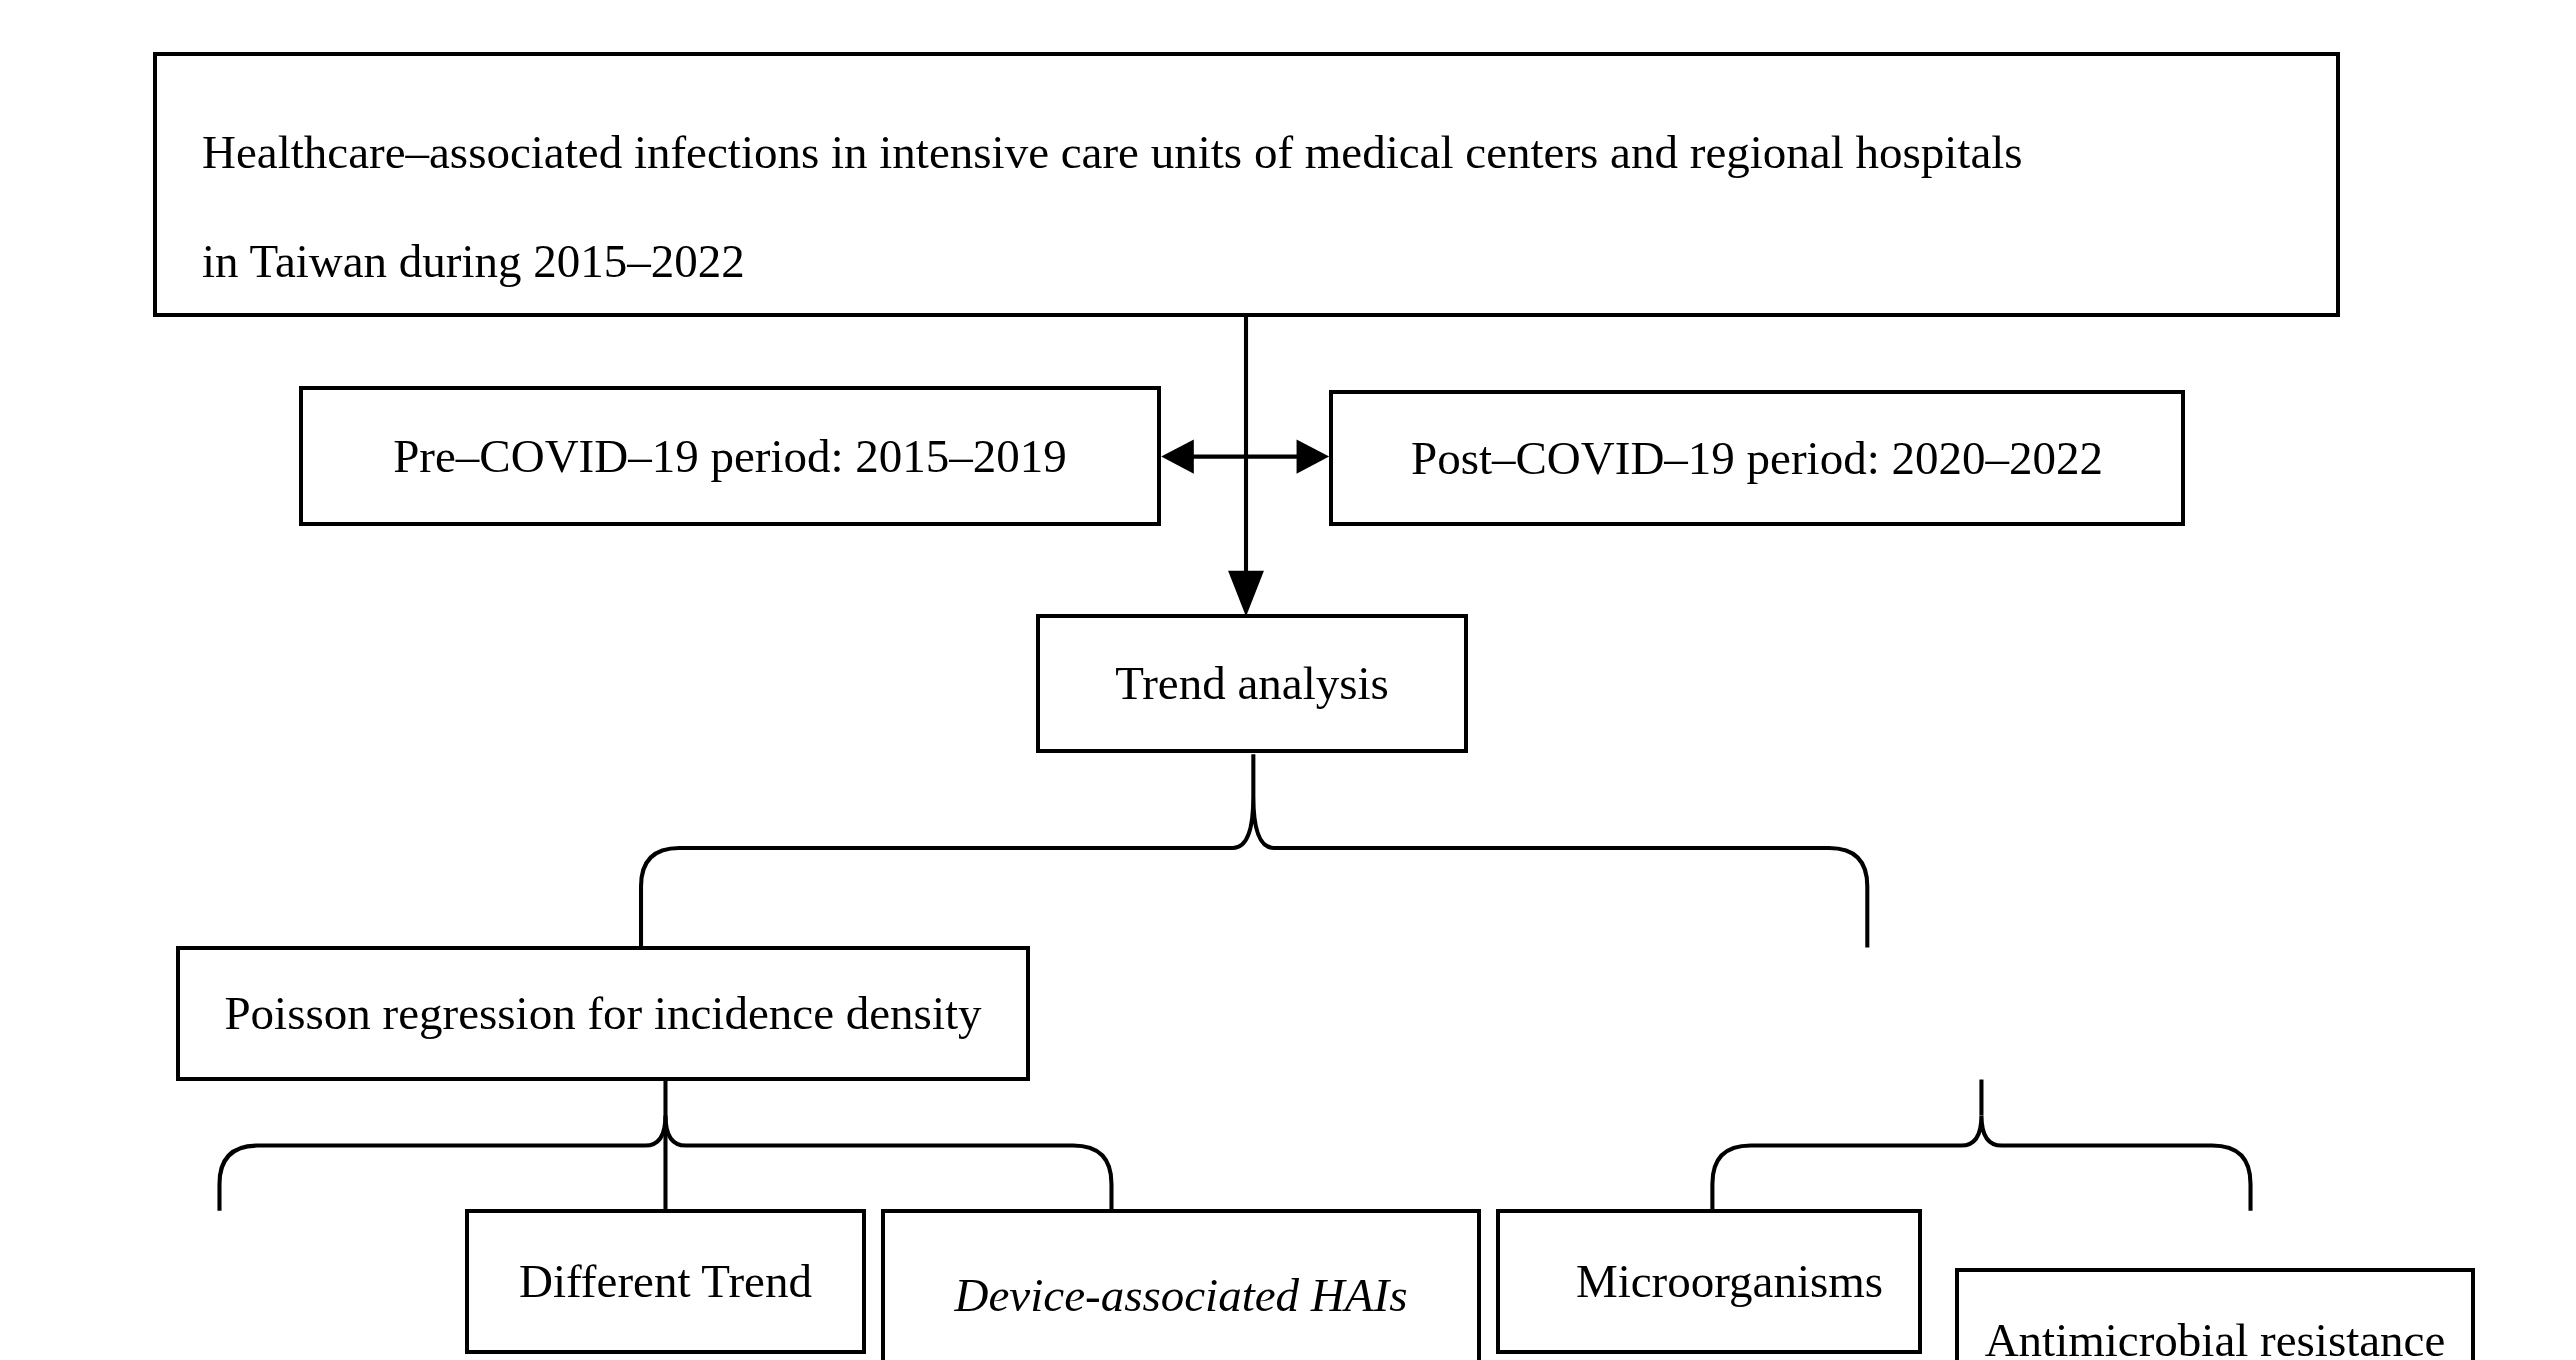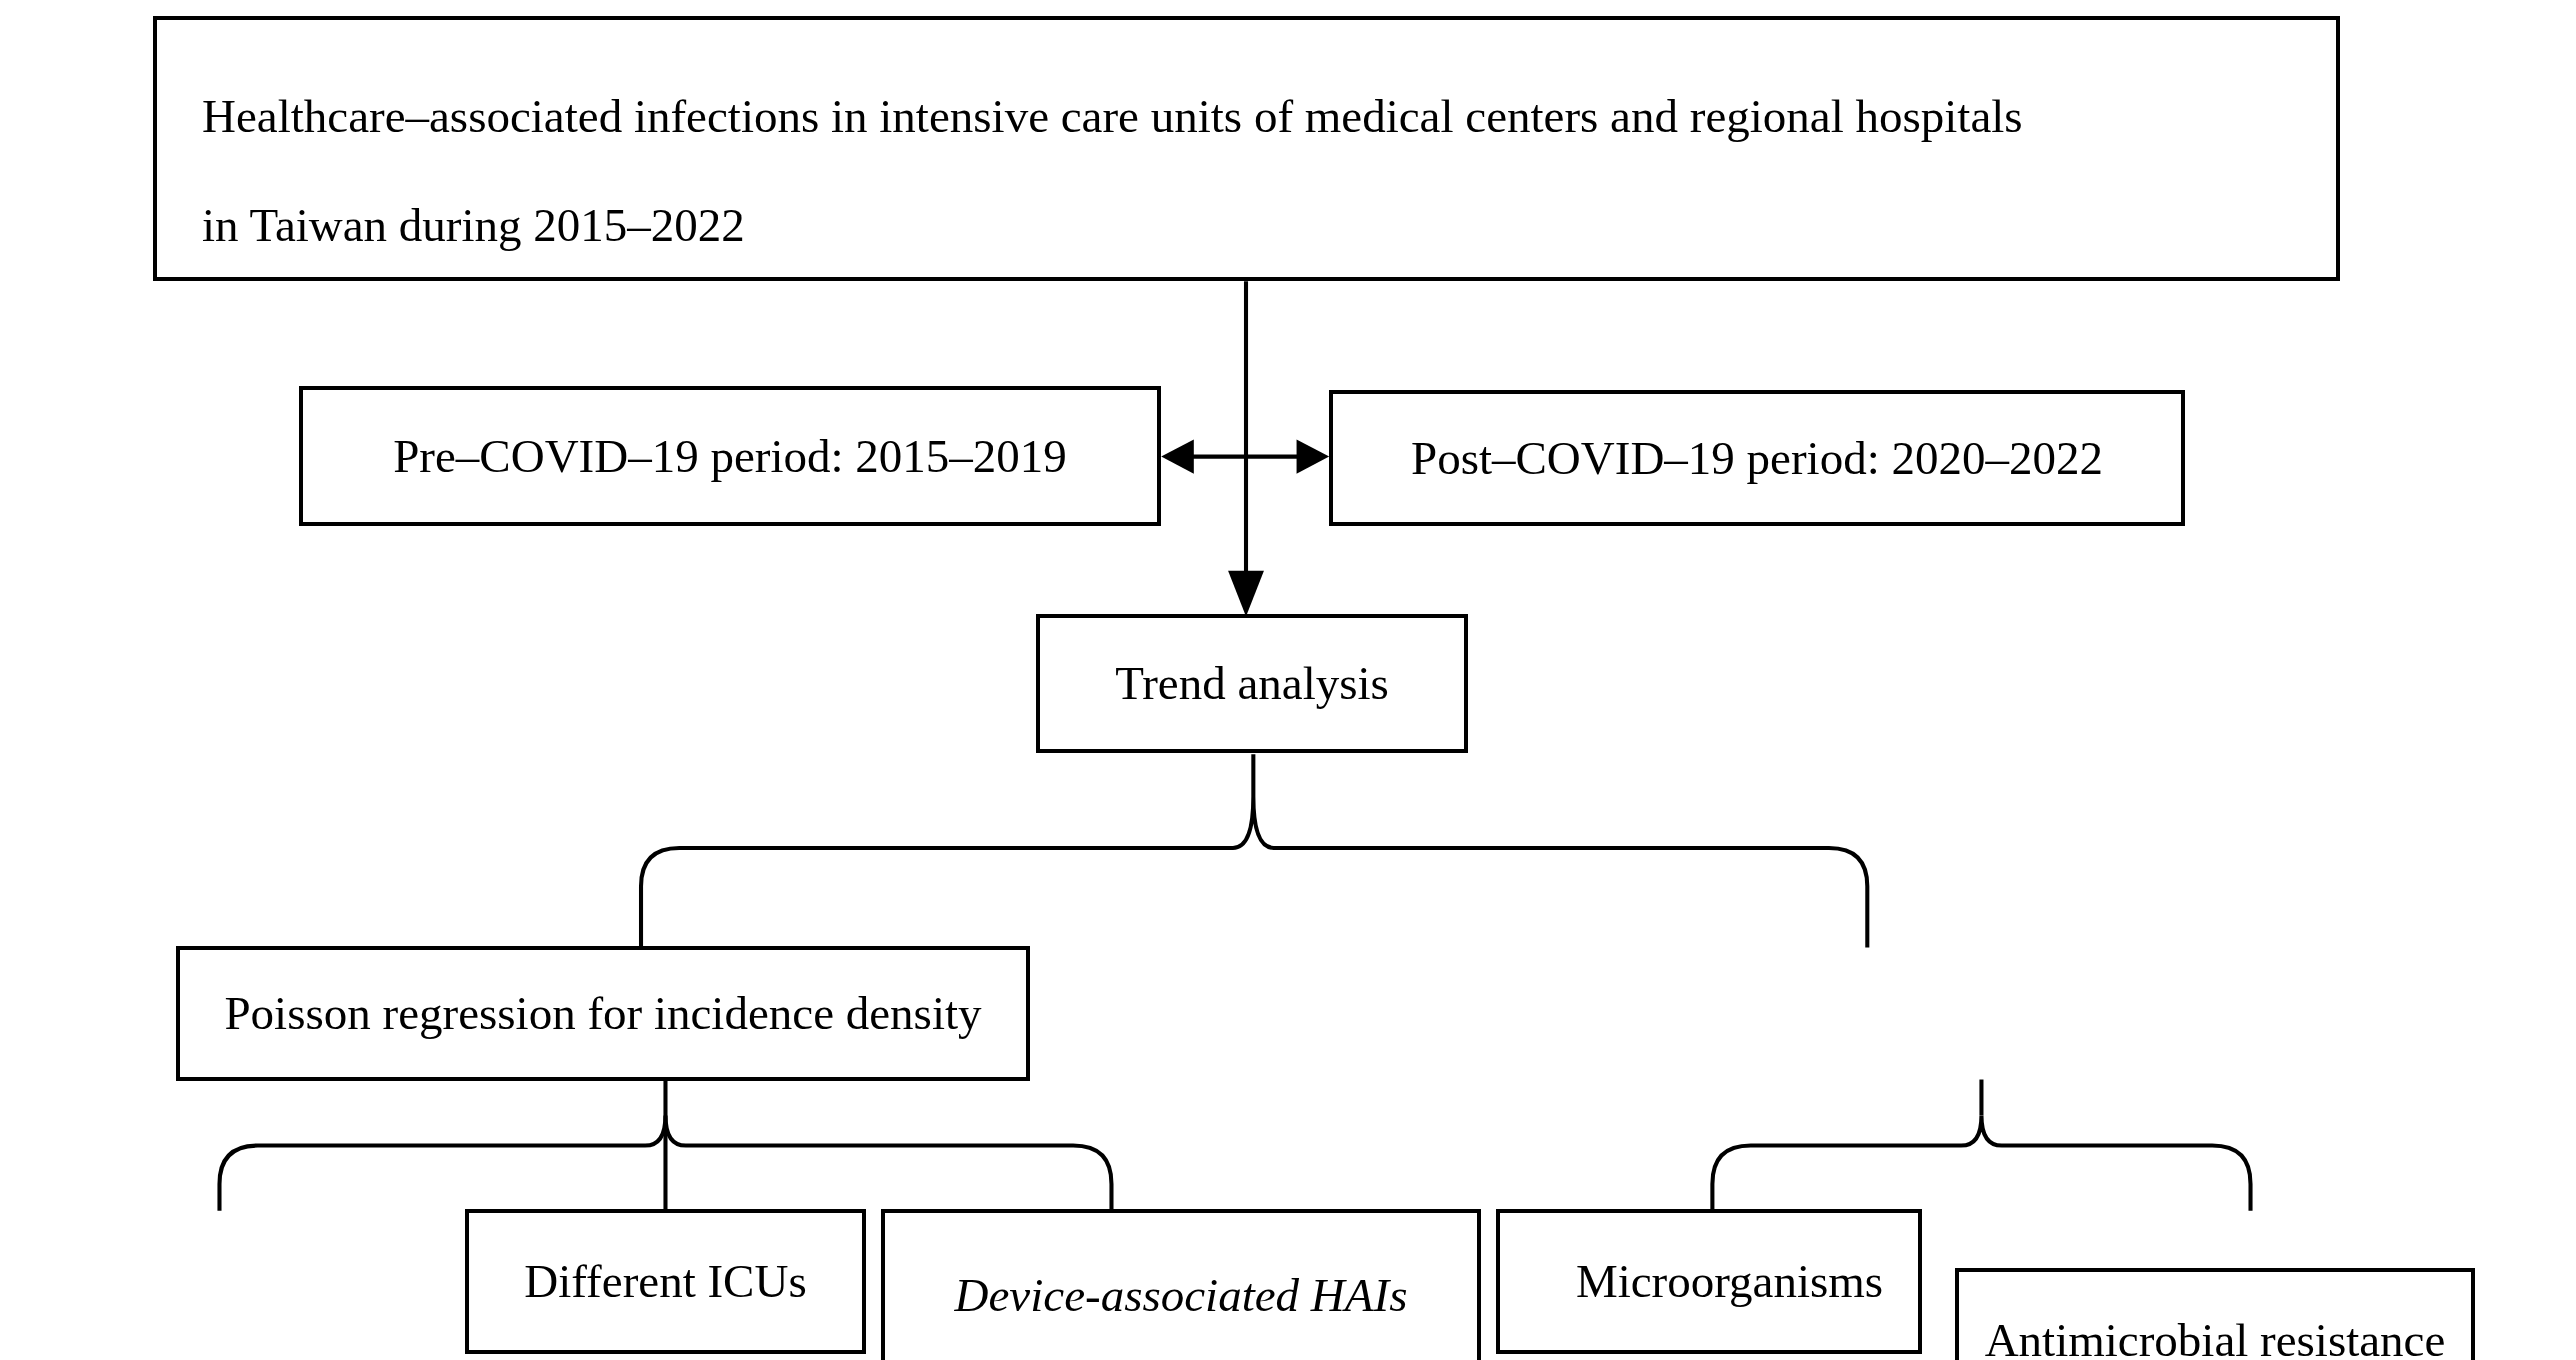--- a/index.html
+++ b/index.html
@@ -28,20 +28,21 @@
     line-height: 1.2;
     white-space: nowrap;
   }
   .node.title {
     justify-content: flex-start;
     align-items: flex-start;
     flex-direction: column;
     padding: 42px 33px 0 45px;
     line-height: 109px;
     white-space: normal;
+    margin-top: 36px;
   }
   .title .tline { display: block; white-space: nowrap; }
 
   
   #box-title   { left: 153px;  top: 16.3px;   width: 2187px; height: 265px; }
   #box-pre     { left: 299px;  top: 386px;  width: 862px; height: 140px; }
   #box-post    { left: 1329px; top: 390px;  width: 856px; height: 136px; }
   #box-trend   { left: 1036px; top: 614px;  width: 432px;  height: 139px; }
   #box-poisson { left: 176px;  top: 946px; width: 854px; height: 135px; }
   #box-mantel  { left: 1303px; top: 946px; width: 1139px; height: 135px; }
@@ -93,21 +94,21 @@
     <span>Trend analysis</span>
   </div>
 
   <div class="node" id="box-poisson">
     <span>Poisson regression for incidence density</span>
   </div>
 
 
 
   <div class="node" id="box-hais">
-    <span>Different ICUs</span>
+    <span>Different Trend</span>
   </div>
 
   <div class="node" id="box-device">
     <span>Device-associated HAIs</span>
   </div>
 
   <div class="node" id="box-micro">
     <span>Microorganisms</span>
   </div>
 

